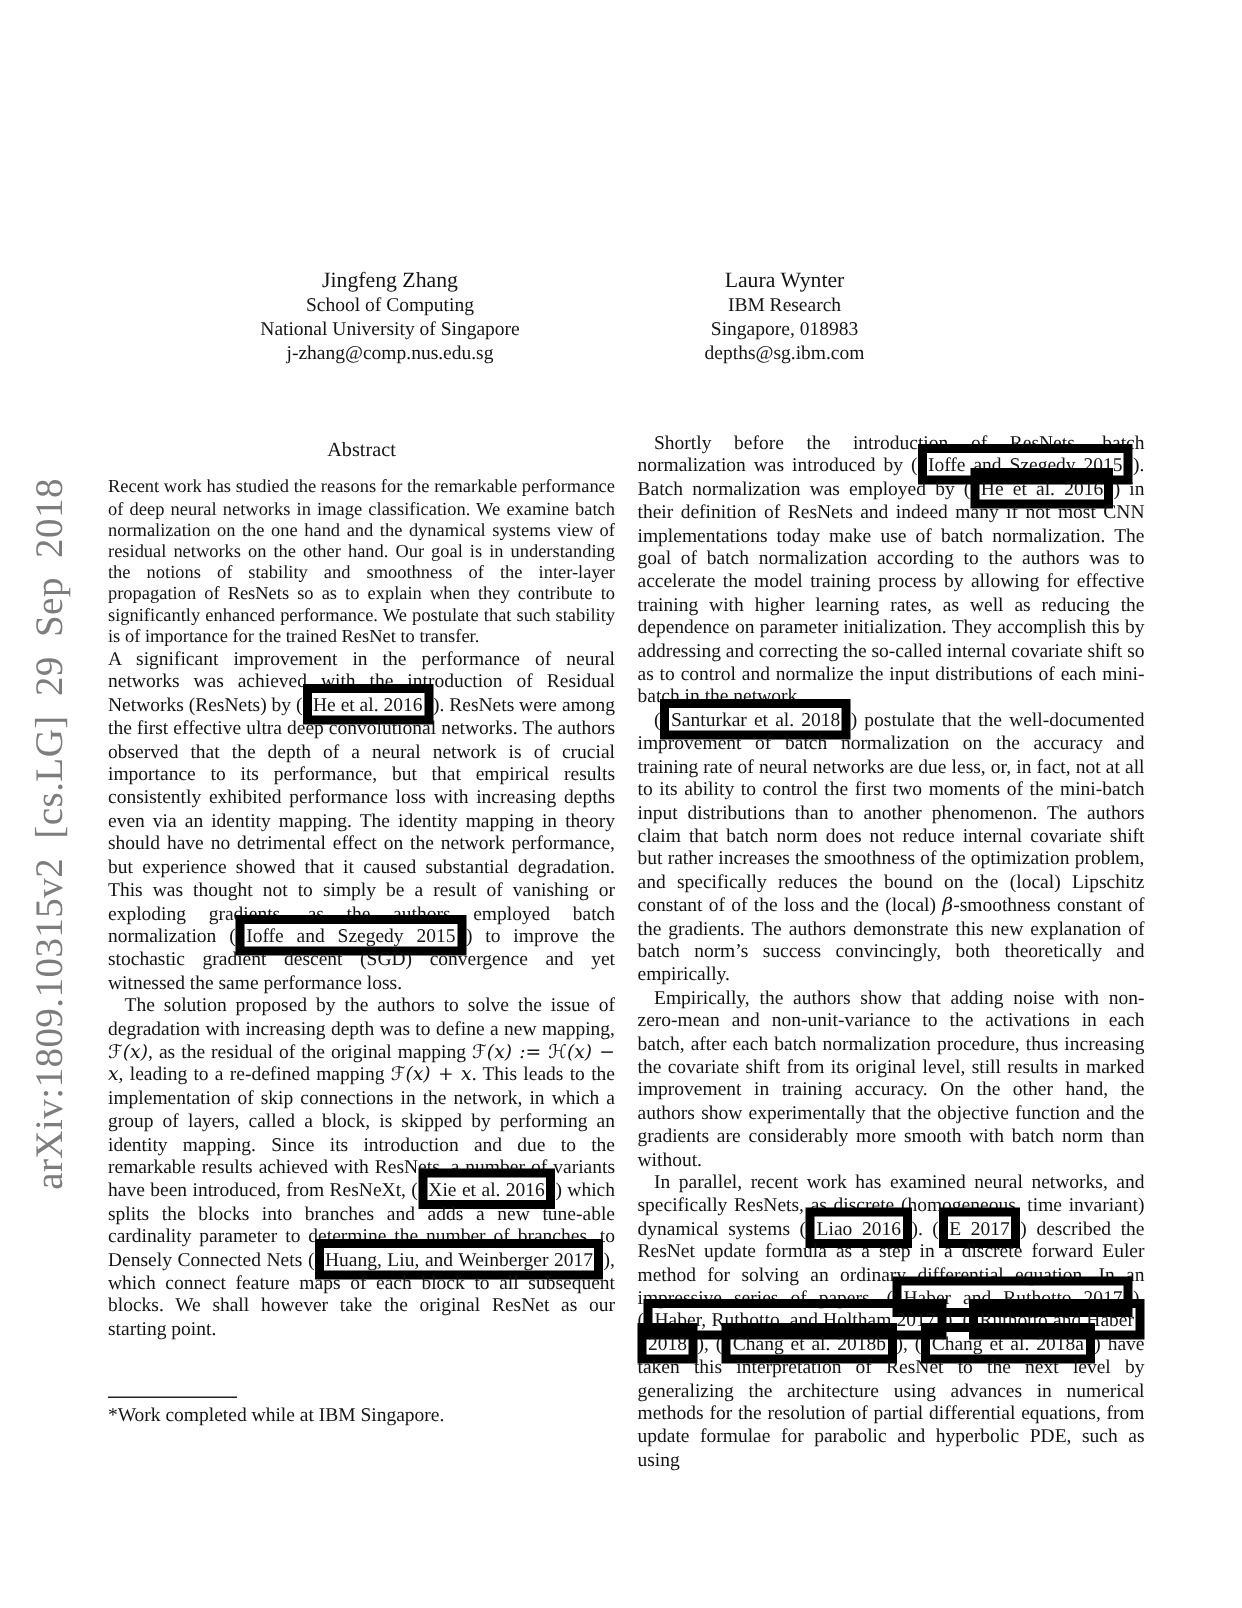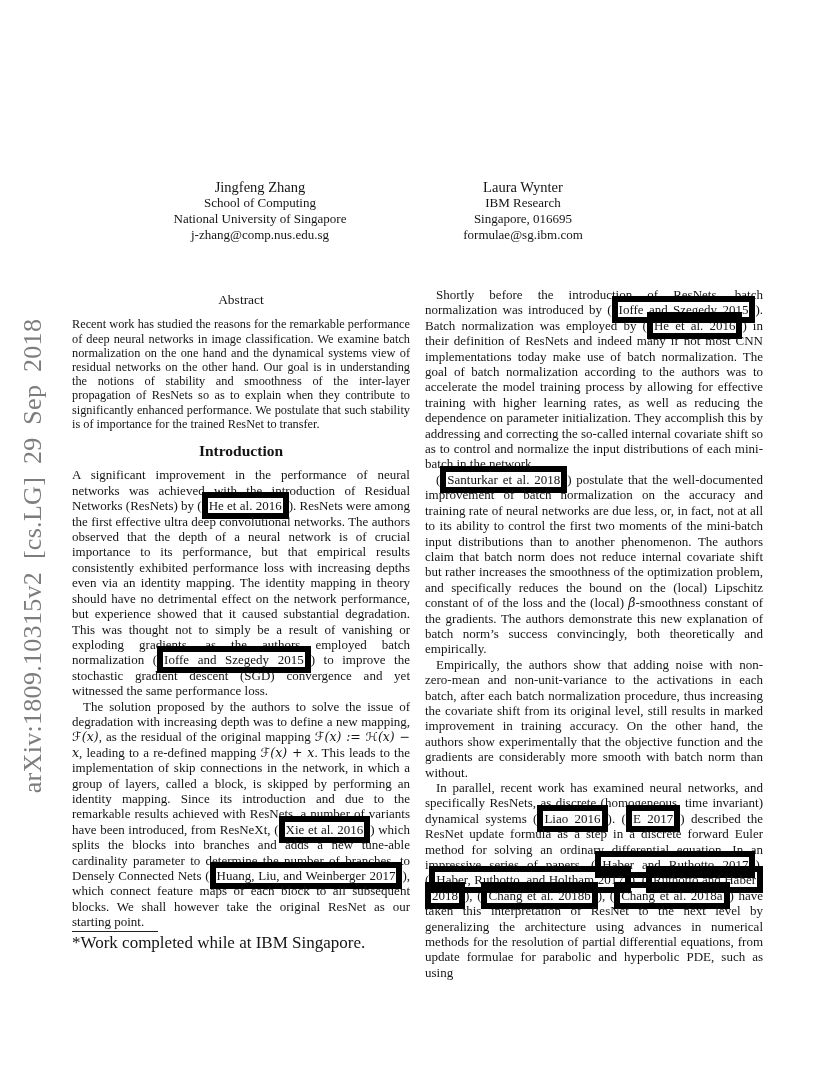--- a/index.html
+++ b/index.html
@@ -90,48 +90,47 @@
     position: absolute;
     left: 72px;
     top: 931px;
     width: 338px;
   }
   .footnote-rule {
     width: 86px;
     border-top: 1.2px solid #222222;
     margin-bottom: 4px;
   }
-  .footnote-text { font-size: 17px; line-height: 13px; }
+  .footnote-text { font-size: 13px; line-height: 13px; }
 </style>
 </head>
 <body>
 
 <div class="page">
 
   <div class="arxiv-label">arXiv:1809.10315v2 [cs.LG] 29 Sep 2018</div>
 
 
   <div class="author-block first">
     <div class="author-name">Jingfeng Zhang</div>
     <div class="author-line">School of Computing</div>
     <div class="author-line">National University of Singapore</div>
     <div class="author-line">j-zhang@comp.nus.edu.sg</div>
   </div>
 
   <div class="author-block second">
     <div class="author-name">Laura Wynter</div>
     <div class="author-line">IBM Research</div>
-    <div class="author-line">Singapore, 016695</div>
-    <div class="author-line">formulae@sg.ibm.com</div>
+    <div class="author-line">Singapore, 018983</div>
+    <div class="author-line">depths@sg.ibm.com</div>
   </div>
 
   <div class="col col-left">
     <h2 class="abstract-head">Abstract</h2>
     <p class="abstract-body body">Recent work has studied the reasons for the remarkable performance of deep neural networks in image classification. We examine batch normalization on the one hand and the dynamical systems view of residual networks on the other hand. Our goal is in understanding the notions of stability and smoothness of the inter-layer propagation of ResNets so as to explain when they contribute to significantly enhanced performance. We postulate that such stability is of importance for the trained ResNet to transfer.</p>
-    <h2 class="section-head">Introduction</h2>
     <p class="body"><span>A significant improvement in the performance of neural networks was achieved with the introduction of Residual Networks (ResNets) by (</span><span class="cite">He et al. 2016</span><span>). ResNets were among the first effective ultra deep convolutional networks. The authors observed that the depth of a neural network is of crucial importance to its performance, but that empirical results consistently exhibited performance loss with increasing depths even via an identity mapping. The identity mapping in theory should have no detrimental effect on the network performance, but experience showed that it caused substantial degradation. This was thought not to simply be a result of vanishing or exploding gradients, as the authors employed batch normalization (</span><span class="cite">Ioffe and Szegedy 2015</span><span>) to improve the stochastic gradient descent (SGD) convergence and yet witnessed the same performance loss.</span></p>
     <p class="body indent"><span>The solution proposed by the authors to solve the issue of degradation with increasing depth was to define a new mapping, </span><span class="math">ℱ(x)</span><span>, as the residual of the original mapping </span><span class="math">ℱ(x) := ℋ(x) − x</span><span>, leading to a re-defined mapping </span><span class="math">ℱ(x) + x</span><span>. This leads to the implementation of skip connections in the network, in which a group of layers, called a block, is skipped by performing an identity mapping. Since its introduction and due to the remarkable results achieved with ResNets, a number of variants have been introduced, from ResNeXt, (</span><span class="cite">Xie et al. 2016</span><span>) which splits the blocks into branches and adds a new tune-able cardinality parameter to determine the number of branches, to Densely Connected Nets (</span><span class="cite">Huang, Liu, and Weinberger 2017</span><span>), which connect feature maps of each block to all subsequent blocks. We shall however take the original ResNet as our starting point.</span></p>
   </div>
 
   <div class="col col-right">
     <p class="body indent"><span>Shortly before the introduction of ResNets, batch normalization was introduced by (</span><span class="cite">Ioffe and Szegedy 2015</span><span>). Batch normalization was employed by (</span><span class="cite">He et al. 2016</span><span>) in their definition of ResNets and indeed many if not most CNN implementations today make use of batch normalization. The goal of batch normalization according to the authors was to accelerate the model training process by allowing for effective training with higher learning rates, as well as reducing the dependence on parameter initialization. They accomplish this by addressing and correcting the so-called internal covariate shift so as to control and normalize the input distributions of each mini-batch in the network.</span></p>
     <p class="body indent"><span>(</span><span class="cite">Santurkar et al. 2018</span><span>) postulate that the well-documented improvement of batch normalization on the accuracy and training rate of neural networks are due less, or, in fact, not at all to its ability to control the first two moments of the mini-batch input distributions than to another phenomenon. The authors claim that batch norm does not reduce internal covariate shift but rather increases the smoothness of the optimization problem, and specifically reduces the bound on the (local) Lipschitz constant of of the loss and the (local) </span><span class="math">β</span><span>-smoothness constant of the gradients. The authors demonstrate this new explanation of batch norm’s success convincingly, both theoretically and empirically.</span></p>
     <p class="body indent"><span>Empirically, the authors show that adding noise with non-zero-mean and non-unit-variance to the activations in each batch, after each batch normalization procedure, thus increasing the covariate shift from its original level, still results in marked improvement in training accuracy. On the other hand, the authors show experimentally that the objective function and the gradients are considerably more smooth with batch norm than without.</span></p>
     <p class="body indent"><span>In parallel, recent work has examined neural networks, and specifically ResNets, as discrete (homogeneous, time invariant) dynamical systems (</span><span class="cite">Liao 2016</span><span>). (</span><span class="cite">E 2017</span><span>) described the ResNet update formula as a step in a discrete forward Euler method for solving an ordinary differential equation. In an impressive series of papers, (</span><span class="cite">Haber and Ruthotto 2017</span><span>), (</span><span class="cite">Haber, Ruthotto, and Holtham 2017</span><span>), (</span><span class="cite">Ruthotto and Haber 2018</span><span>), (</span><span class="cite">Chang et al. 2018b</span><span>), (</span><span class="cite">Chang et al. 2018a</span><span>) have taken this interpretation of ResNet to the next level by generalizing the architecture using advances in numerical methods for the resolution of partial differential equations, from update formulae for parabolic and hyperbolic PDE, such as using</span></p>
   </div>

